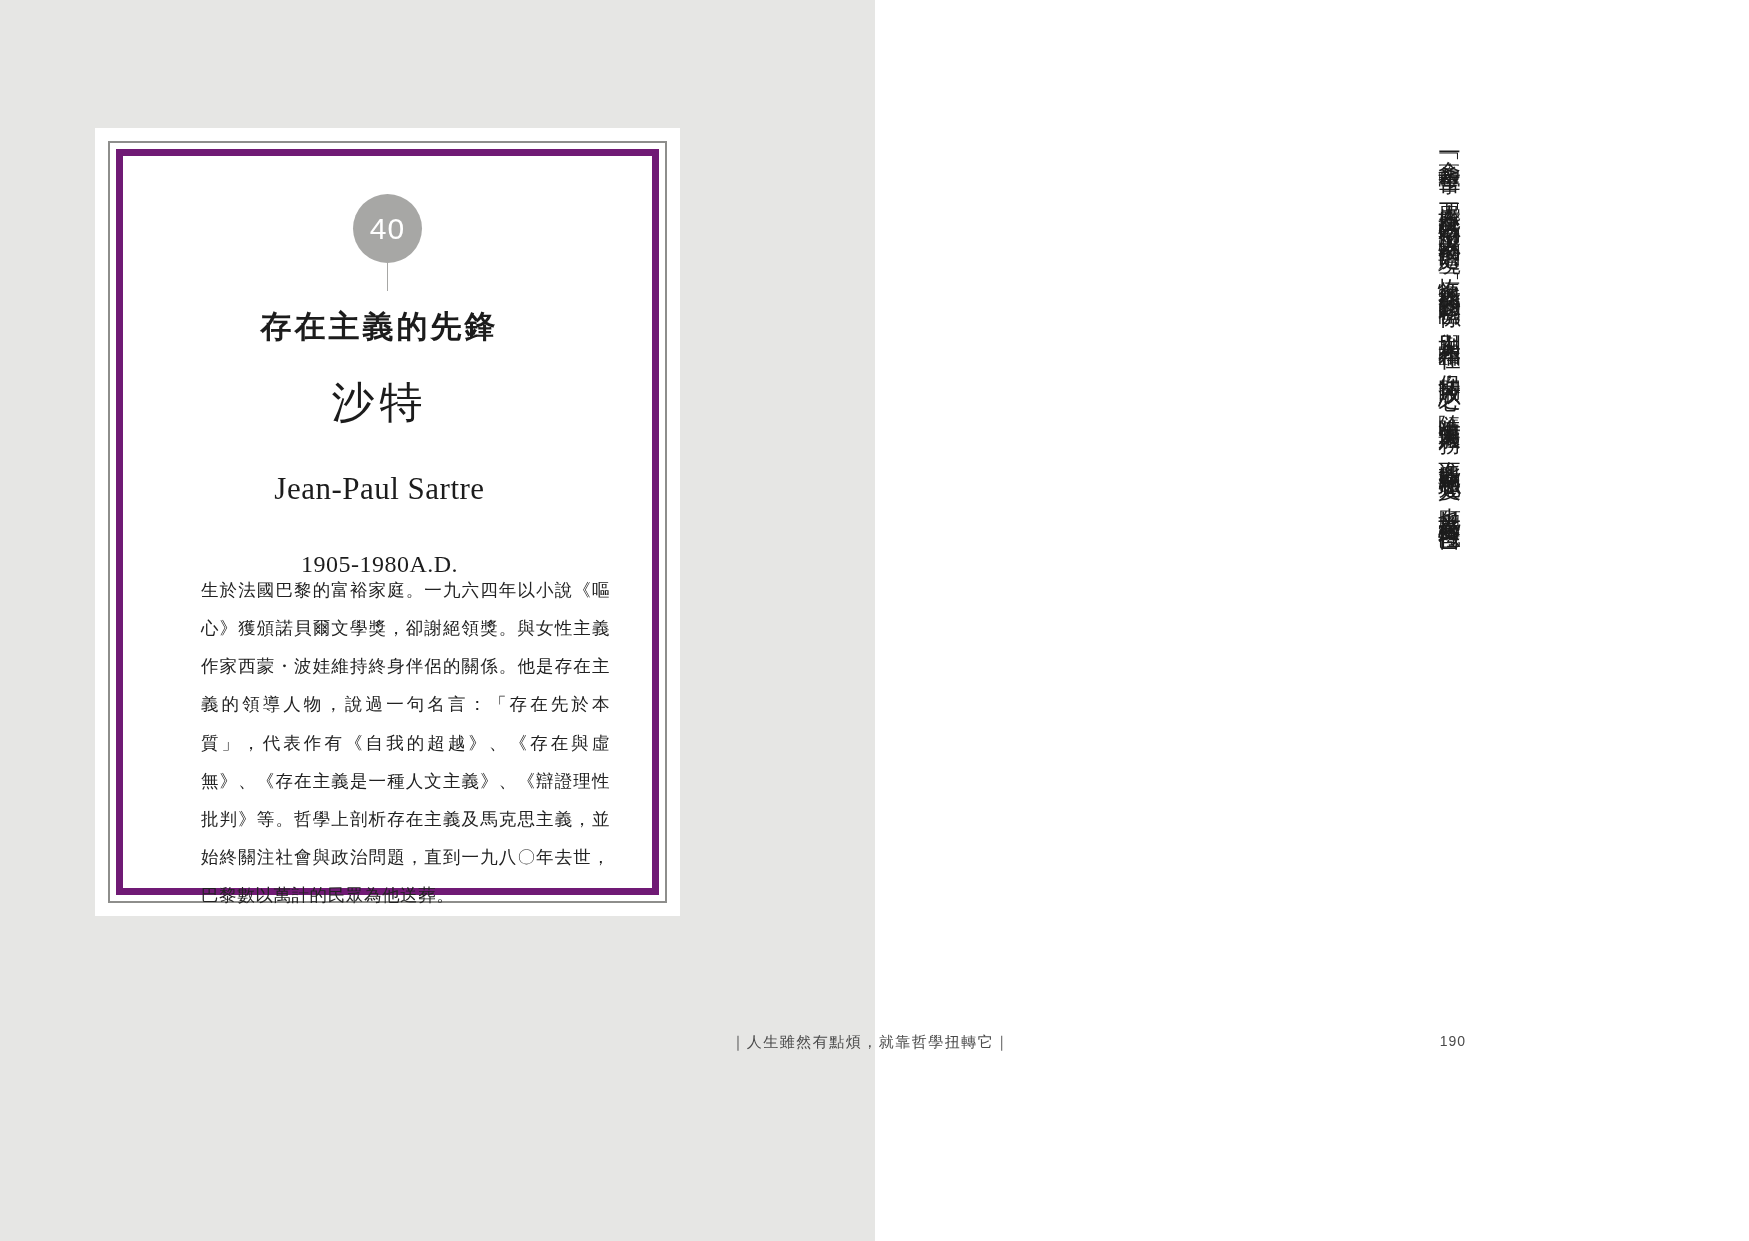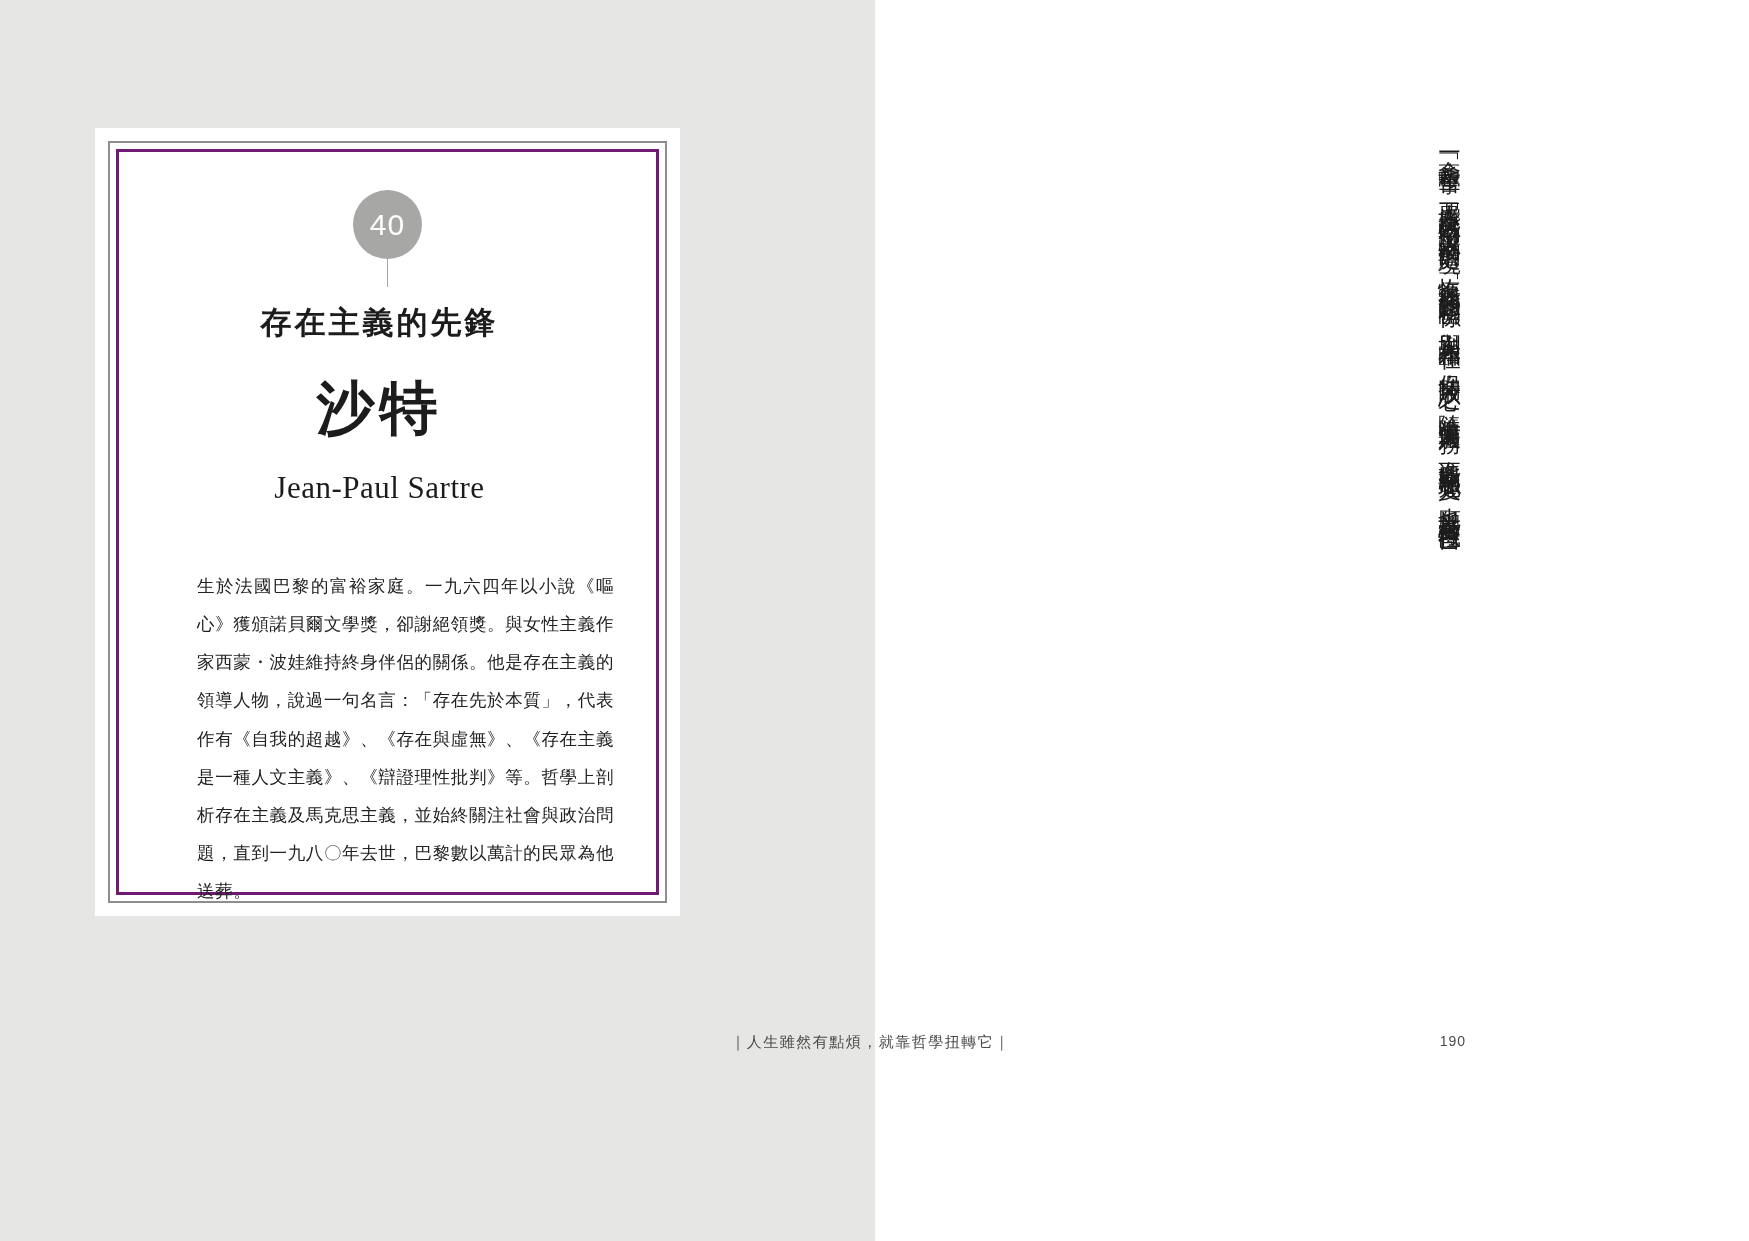--- a/index.html
+++ b/index.html
@@ -47,21 +47,21 @@
   }
   .card-border-1 {
     width: 100%;
     height: 100%;
     border: 2px solid #8e8e8c;
     padding: 6px;
   }
   .card-border-2 {
     width: 100%;
     height: 100%;
-    border: 3px solid #701a75;
+    border: 7px solid #701a75;
     padding: 0;
     position: relative;
   }
 
   
   .bubble-wrap {
     position: absolute;
     top: 38px;
     left: 0;
     right: 0;
@@ -96,25 +96,25 @@
     color: #1c1c1c;
   }
   .subtitle-cn {
     font-size: 31px;
     letter-spacing: 3px;
     font-family: "DejaVu Serif", serif;
     font-weight: 600;
     margin-bottom: 26px;
   }
   .name-cn {
-    font-size: 58px;
+    font-size: 43px;
     letter-spacing: 5px;
     font-family: "DejaVu Serif", serif;
-    font-weight: 700;
-    margin-bottom: 22px;
+    font-weight: 400;
+    margin-bottom: 39px;
   }
   .name-en {
     font-size: 31px;
     letter-spacing: 0.5px;
     font-family: "Liberation Serif", serif;
     margin-bottom: 44px;
   }
   .years {
     font-size: 24px;
     letter-spacing: 0.5px;
@@ -191,20 +191,21 @@
 
           <div class="bubble-wrap">
             <div class="bubble">40</div>
             <div class="stem"></div>
           </div>
 
           <div class="title-block">
             <div class="subtitle-cn">存在主義的先鋒</div>
             <div class="name-cn">沙特</div>
             <div class="name-en">Jean-Paul Sartre</div>
+            <div class="years">1905-1980A.D.</div>
           </div>
 
           <div class="bio">生於法國巴黎的富裕家庭。一九六四年以小說《嘔心》獲頒諾貝爾文學獎，卻謝絕領獎。與女性主義作家西蒙・波娃維持終身伴侶的關係。他是存在主義的領導人物，說過一句名言：「存在先於本質」，代表作有《自我的超越》、《存在與虛無》、《存在主義是一種人文主義》、《辯證理性批判》等。哲學上剖析存在主義及馬克思主義，並始終關注社會與政治問題，直到一九八〇年去世，巴黎數以萬計的民眾為他送葬。</div>
 
         </div>
       </div>
     </div>
 
   </div>
 

